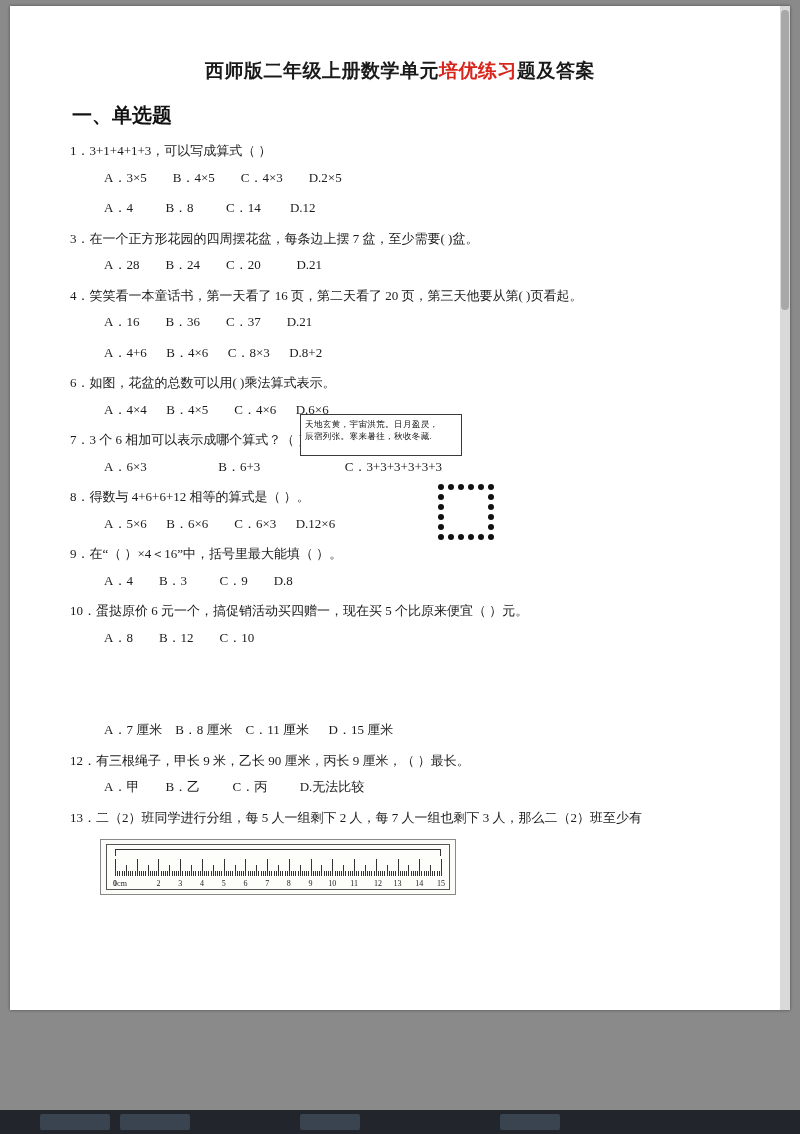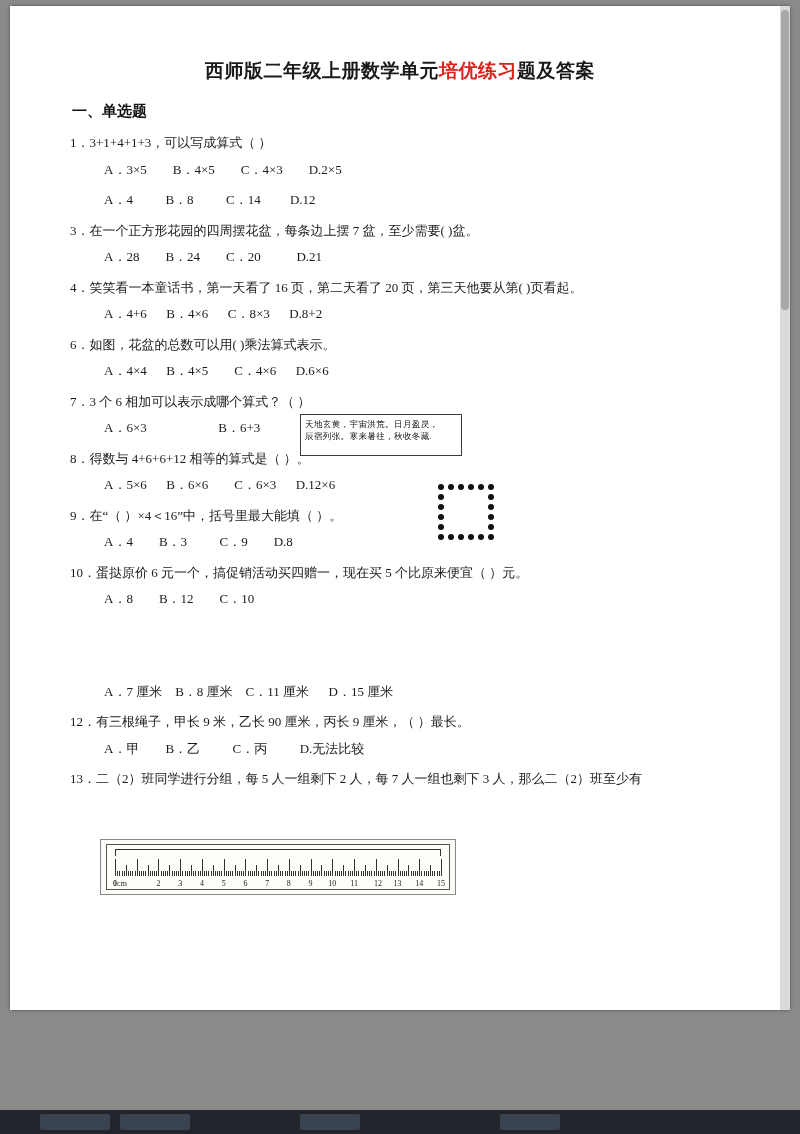--- a/index.html
+++ b/index.html
@@ -35,21 +35,21 @@
   .doc-title {
     text-align: center;
     font-size: 19px;
     font-weight: bold;
     color: #1a1a1a;
     letter-spacing: 0.5px;
     margin: 12px 0 18px 0;
   }
   .doc-title .hl { color: #d8241a; }
   .section-head {
-    font-size: 15px;
+    font-size: 20px;
     font-weight: bold;
     color: #111;
     margin: 0 0 12px 2px;
   }
   .q {
     font-size: 13px;
     color: #1a1a1a;
     line-height: 1.5;
     margin: 0 0 7px 0;
     position: relative;
@@ -199,20 +199,21 @@
 
       <div class="q"><span class="num">1．</span><span>3+1+4+1+3，可以写成算式（      ）</span></div>
       <div class="opts">A．3×5        B．4×5        C．4×3        D.2×5</div>
 
       <div class="opts">A．4          B．8          C．14         D.12</div>
 
       <div class="q"><span class="num">3．</span><span>在一个正方形花园的四周摆花盆，每条边上摆 7 盆，至少需要(      )盆。</span></div>
       <div class="opts">A．28        B．24        C．20           D.21</div>
 
       <div class="q"><span class="num">4．</span><span>笑笑看一本童话书，第一天看了 16 页，第二天看了 20 页，第三天他要从第(      )页看起。</span></div>
+      <div class="opts">A．16        B．36        C．37        D.21</div>
 
       <div class="opts">A．4+6      B．4×6      C．8×3      D.8+2</div>
 
       <div class="q"><span class="num">6．</span><span>如图，花盆的总数可以用(      )乘法算式表示。</span></div>
       <div class="opts">A．4×4      B．4×5        C．4×6      D.6×6</div>
 
       <div class="q"><span class="num">7．</span><span>3 个 6 相加可以表示成哪个算式？（      ）</span></div>
       <div class="opts wide">A．6×3                      B．6+3                          C．3+3+3+3+3+3</div>
 
       <div class="q"><span class="num">8．</span><span>得数与 4+6+6+12 相等的算式是（      ）。</span></div>

